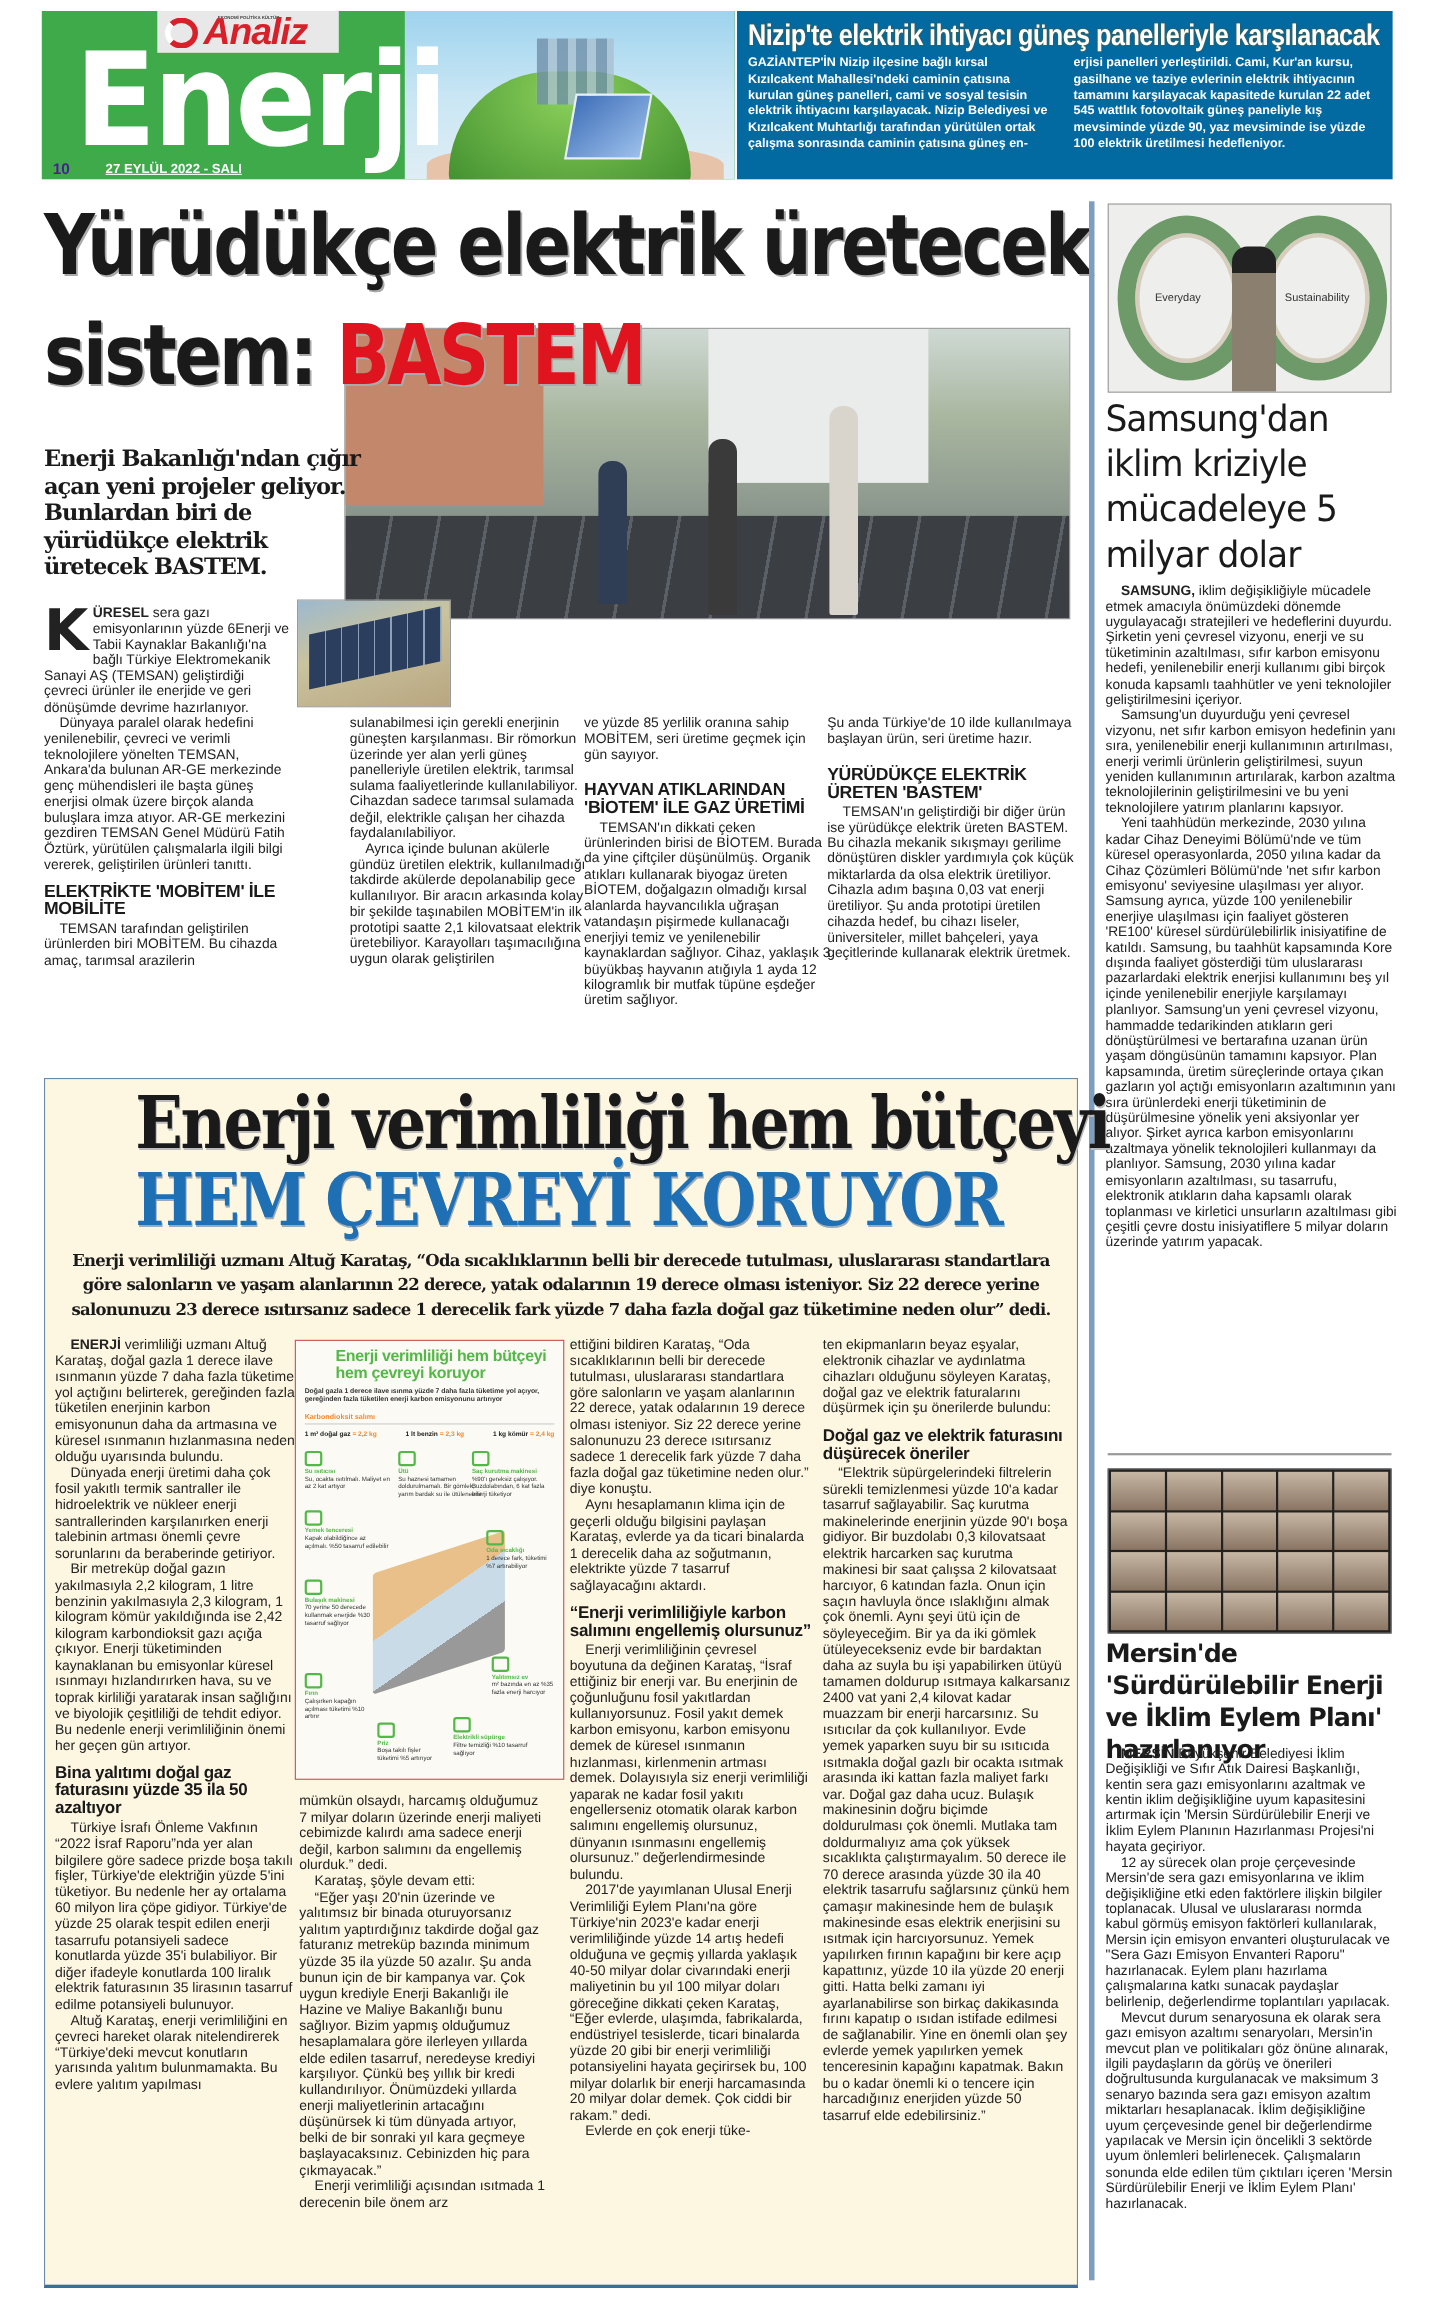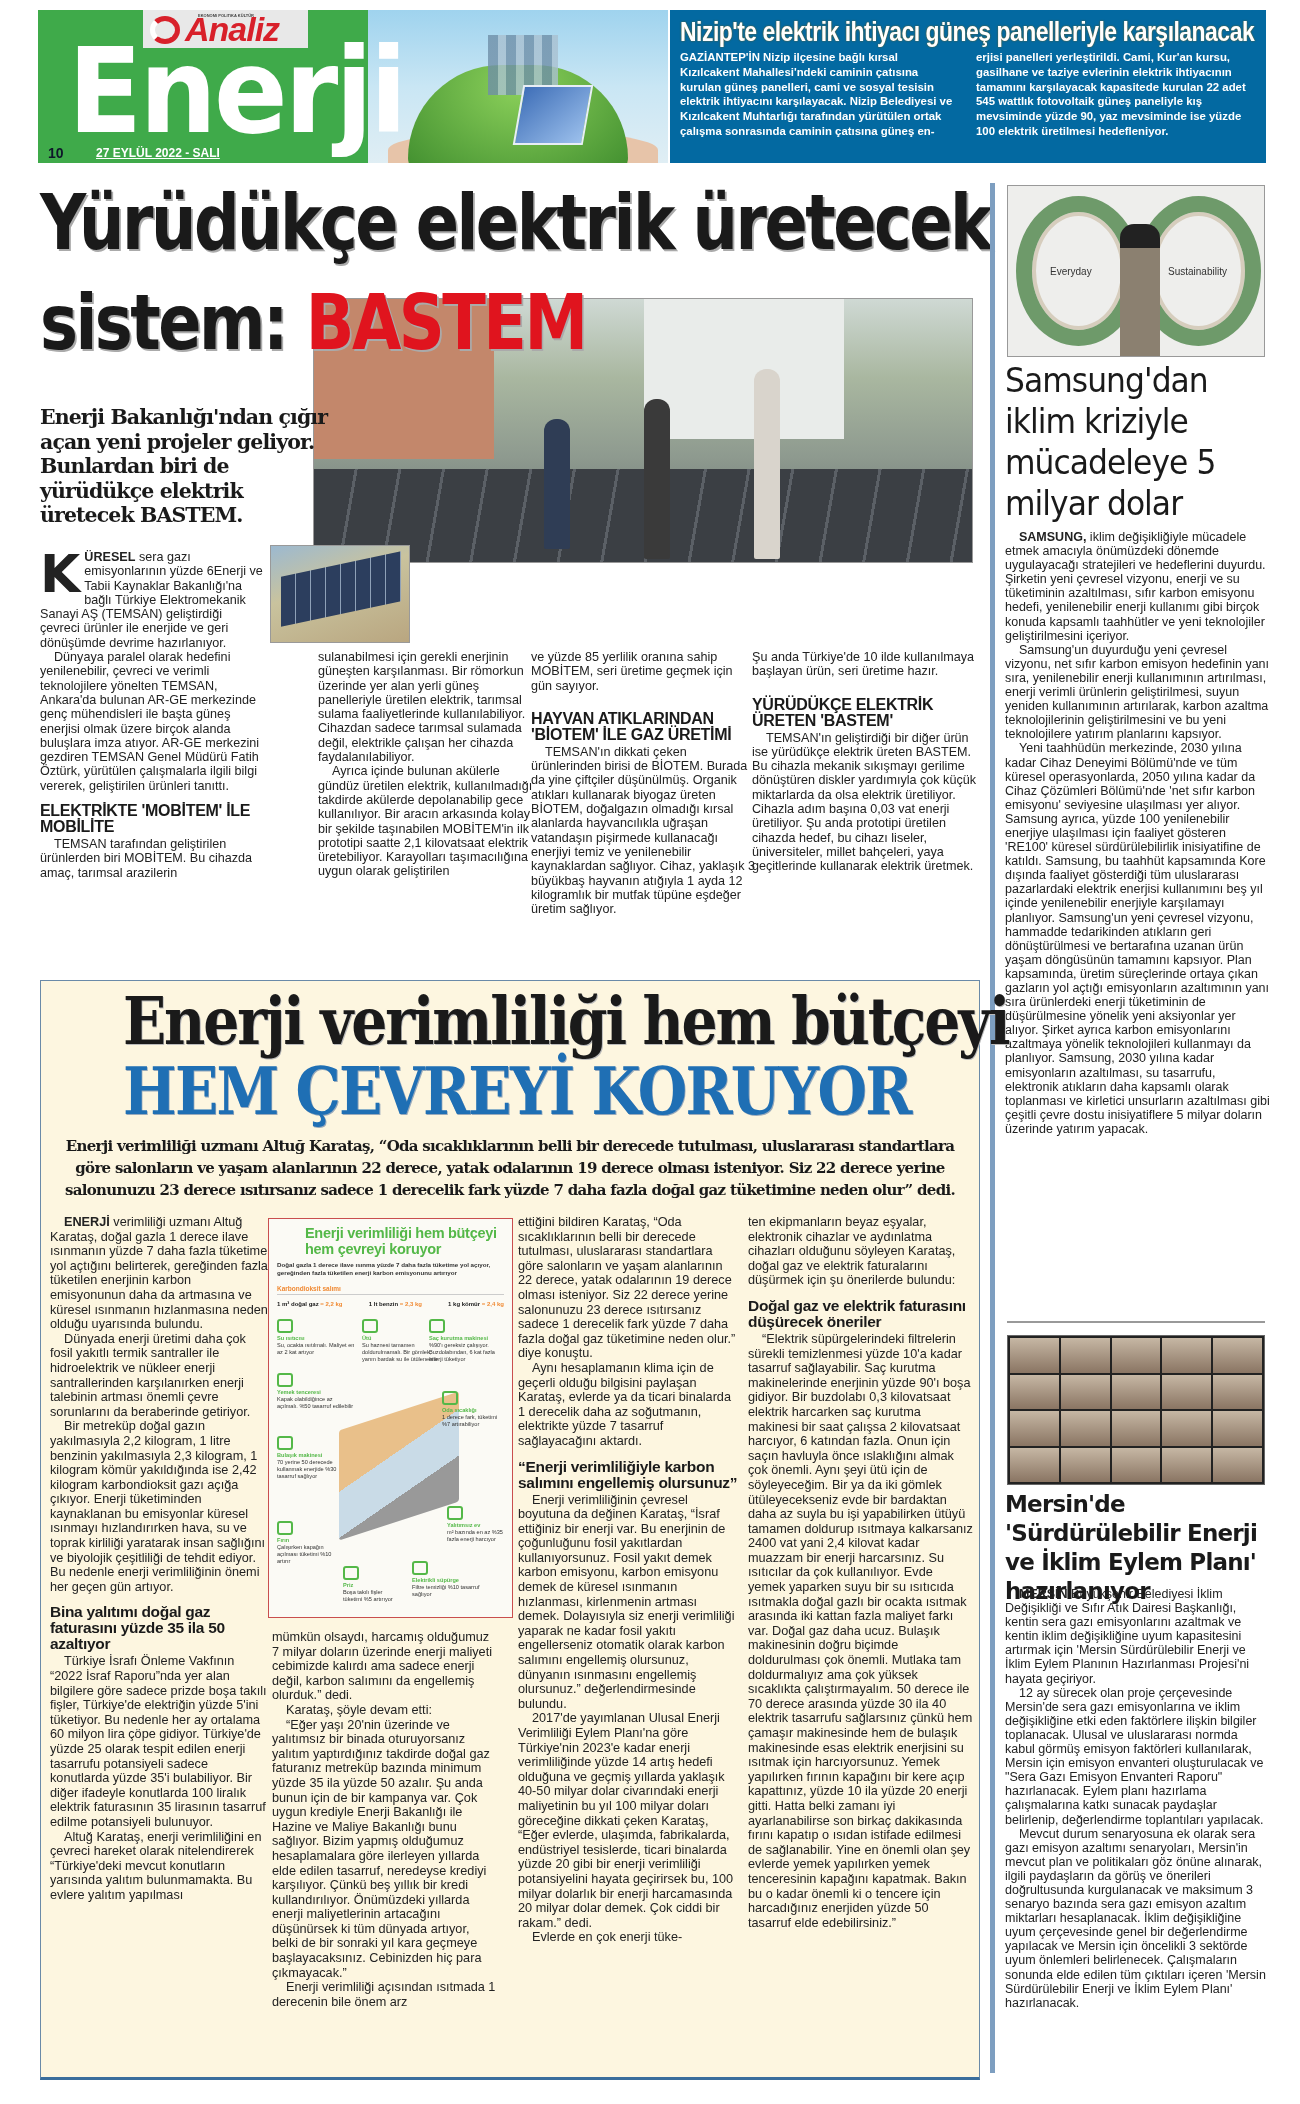--- a/index.html
+++ b/index.html
@@ -7,21 +7,21 @@
   body { position: relative; font-family: "Liberation Sans", sans-serif; color: #1a1a1a; }
   .abs { position: absolute; }
 
   
   .masthead { left: 38px; top: 10px; width: 630px; height: 153px; background: #3faa4a; overflow: hidden; }
   .analiz-box { position: absolute; left: 105px; top: 0; width: 165px; height: 38px; background: #e8e8e8; }
   .analiz-tag { position: absolute; left: 160px; top: 3px; font-size: 4px; color: #444; font-weight: bold; }
   .analiz-logo { position: absolute; left: 147px; top: 2px; font-size: 34px; font-weight: 900; color: #d8202a; font-style: italic; letter-spacing: -1px; line-height: 34px; }
   .analiz-swirl { position: absolute; left: 112px; top: 6px; width: 30px; height: 28px; border-radius: 50%; border: 5px solid #d8202a; border-left-color: #fff; }
   .enerji-word { position: absolute; left: 30px; top: 22px; font-size: 118px; font-weight: 900; color: #fff; line-height: 118px; letter-spacing: -3px; font-family: "DejaVu Sans", sans-serif; transform: scaleX(0.92); transform-origin: left; }
-  .page-no { position: absolute; left: 10px; top: 135px; font-size: 14px; color: #0f172a; font-weight: bold; }
+  .page-no { position: absolute; left: 10px; top: 135px; font-size: 14px; color: #4c1d95; font-weight: bold; }
   .page-date { position: absolute; left: 58px; top: 136px; font-size: 12px; color: #fff; text-decoration: underline; font-weight: bold; }
   .globe-photo { position: absolute; left: 330px; top: 0; width: 300px; height: 153px; background: linear-gradient(180deg, #9fd3ee 0%, #c9e6f4 50%, #e0eef4 100%); }
   .globe { position: absolute; left: 40px; top: 55px; width: 220px; height: 110px; border-radius: 110px 110px 20px 20px; background: radial-gradient(ellipse at 50% 20%, #8bd05a, #3f8d2e); }
   .solar-panel { position: absolute; left: 150px; top: 75px; width: 70px; height: 60px; background: linear-gradient(135deg, #3f6fb8, #9cc0ec); transform: skewX(-10deg); border: 2px solid #e8eef6; }
   .towers { position: absolute; left: 120px; top: 25px; width: 70px; height: 60px; background: repeating-linear-gradient(90deg, #6f8fa8 0 10px, #a9c0d0 10px 18px); opacity: .8; }
   .hands { position: absolute; left: 20px; top: 120px; width: 270px; height: 40px; border-radius: 50% 50% 0 0; background: #e7c4a9; }
 
   
   .nizip { left: 670px; top: 10px; width: 596px; height: 153px; background: #0369a1; padding: 6px 10px; color: #fff; }
   .nizip h2 { font-size: 27px; font-weight: 900; line-height: 32px; letter-spacing: -0.6px; text-shadow: 0 0 2px #7a5a00; transform: scaleX(0.85); transform-origin: left; white-space: nowrap; }

